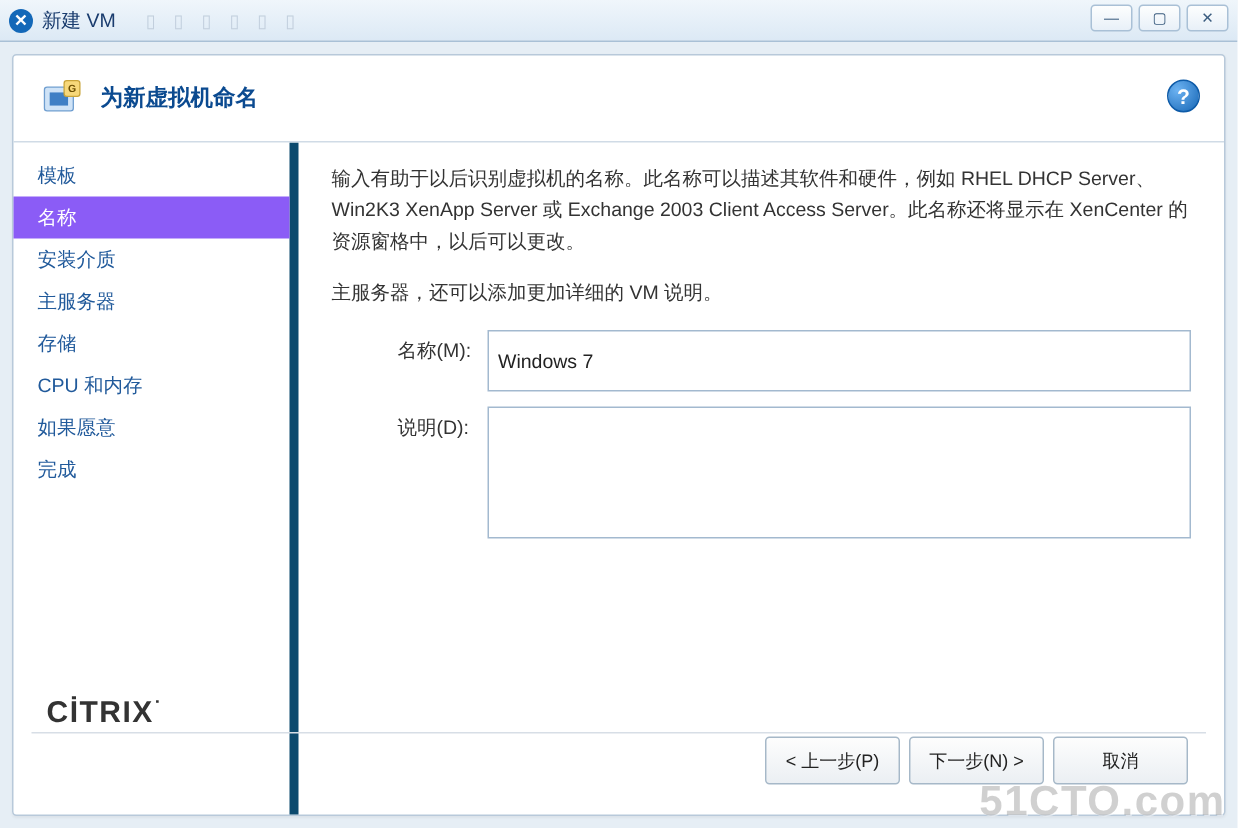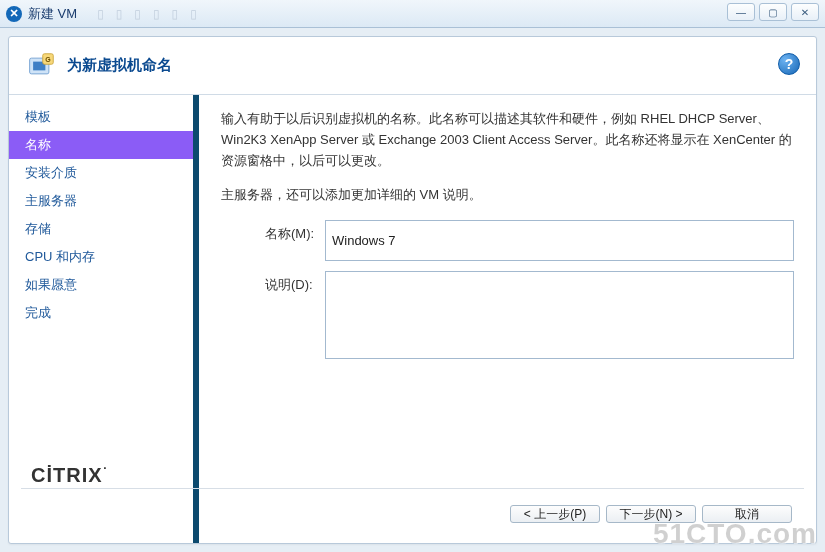--- a/index.html
+++ b/index.html
@@ -156,21 +156,21 @@
     bottom: 20px;
     display: flex; gap: 6px;
   }
   .footer-sep {
     position: absolute;
     left: 12px; right: 12px; bottom: 54px;
     border-top: 1px solid #d7dee6;
   }
   .btn {
     min-width: 90px;
-    height: 18px;
+    height: 32px;
     border: 1px solid #a6b8c8;
     border-radius: 3px;
     background: linear-gradient(#fdfdfd,#ebeff3);
     font-size: 12px;
     color: #222;
     cursor: pointer;
     padding: 0 12px;
   }
   .watermark {
     position: absolute;

